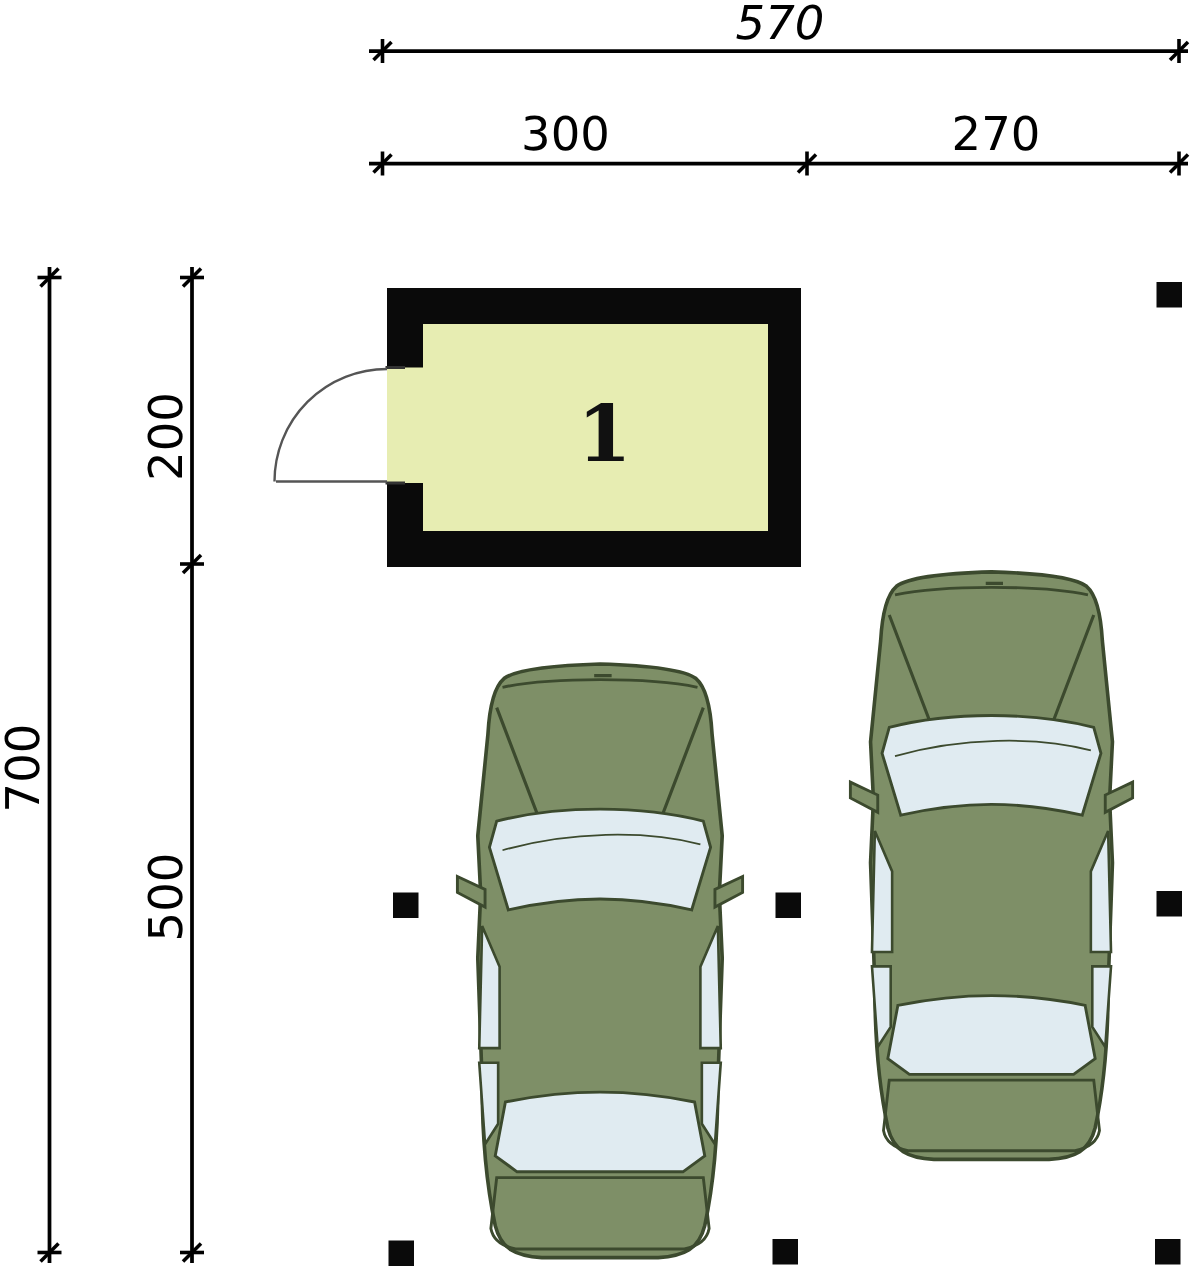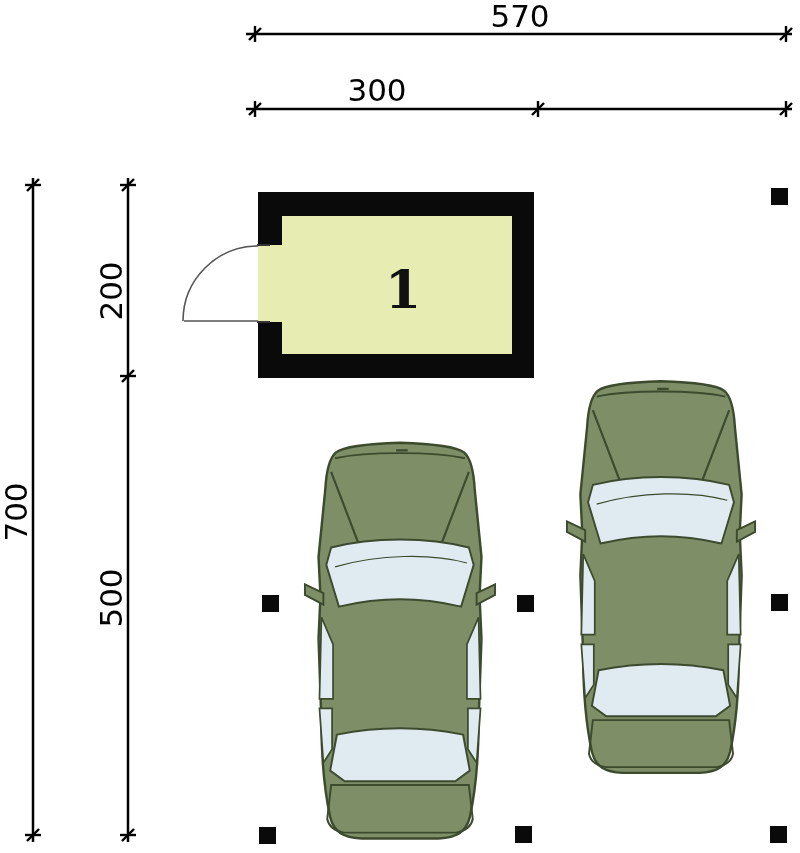--- a/index.html
+++ b/index.html
@@ -131,19 +131,20 @@
   </svg>
 
   <div class="post" style="left:771px;top:188px;"></div>
   <div class="post" style="left:262px;top:595px;"></div>
   <div class="post" style="left:517px;top:595px;"></div>
   <div class="post" style="left:771px;top:594px;"></div>
   <div class="post" style="left:259px;top:827px;"></div>
   <div class="post" style="left:515px;top:826px;"></div>
   <div class="post" style="left:770px;top:826px;"></div>
 
-  <div class="dim-label" style="left:520px;top:16px;">570</div>
+  <div class="dim-label" style="left:520px;top:16px;font-style:italic;">570</div>
   <div class="dim-label" style="left:377px;top:90px;">300</div>
+  <div class="dim-label" style="left:664px;top:90px;">270</div>
   <div class="dim-label vert" style="left:16px;top:512px;">700</div>
   <div class="dim-label vert" style="left:111px;top:291px;">200</div>
   <div class="dim-label vert" style="left:111px;top:598px;">500</div>
 
 </div>
 
 </body></html>

